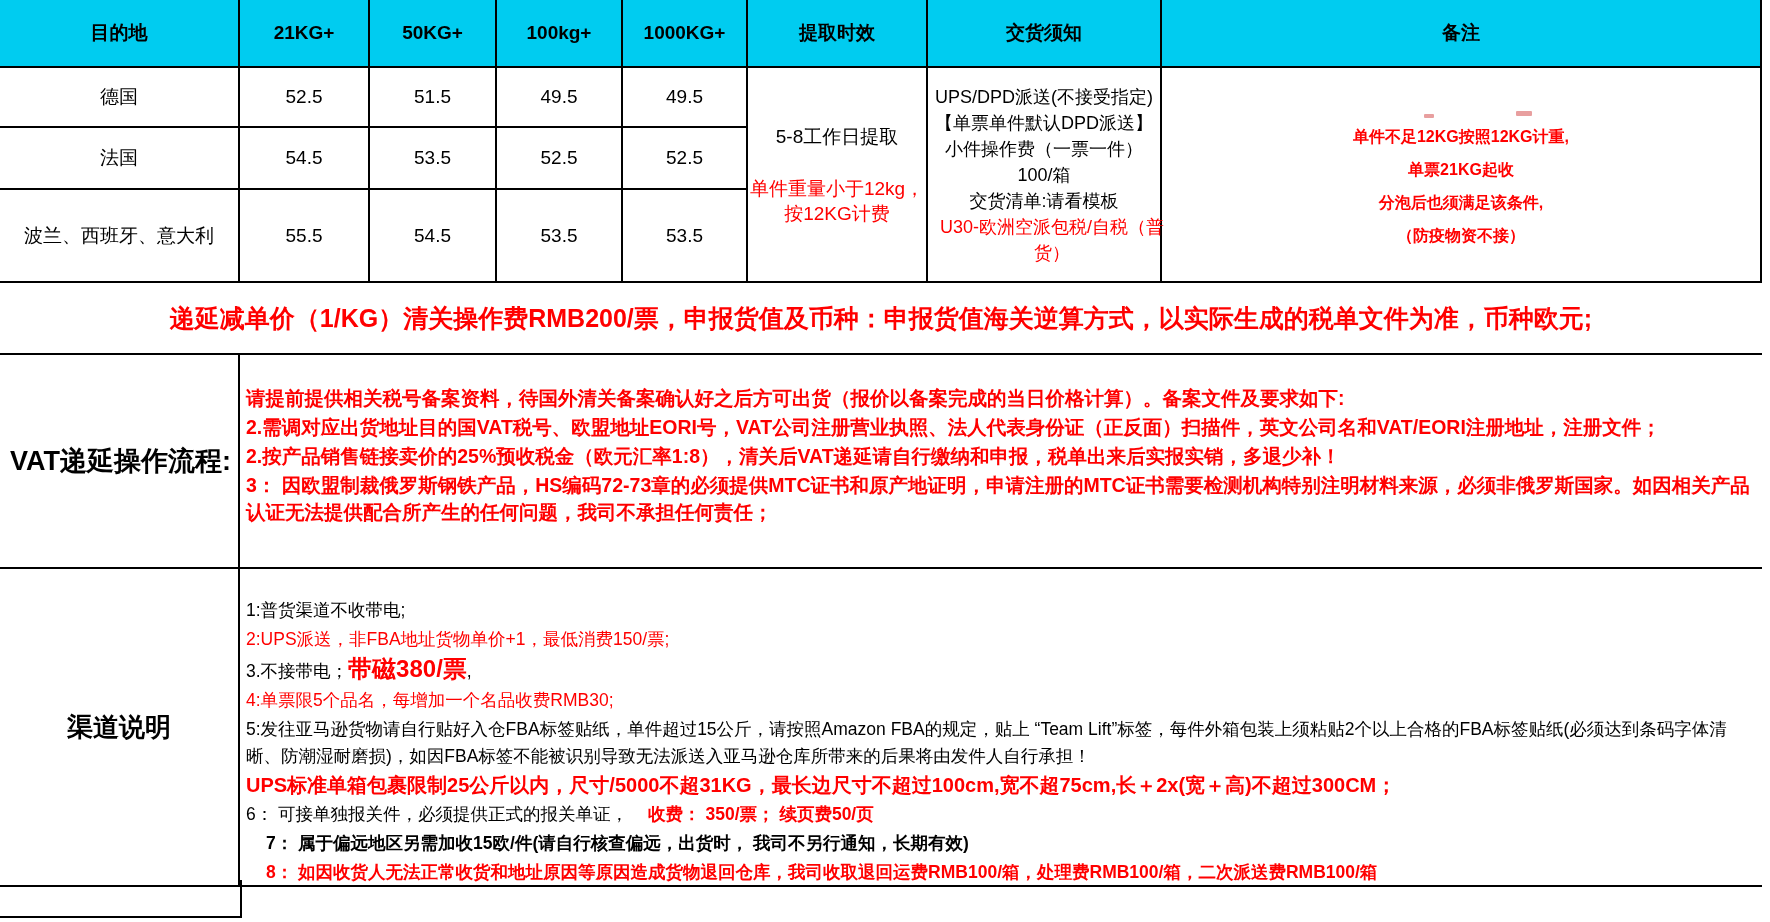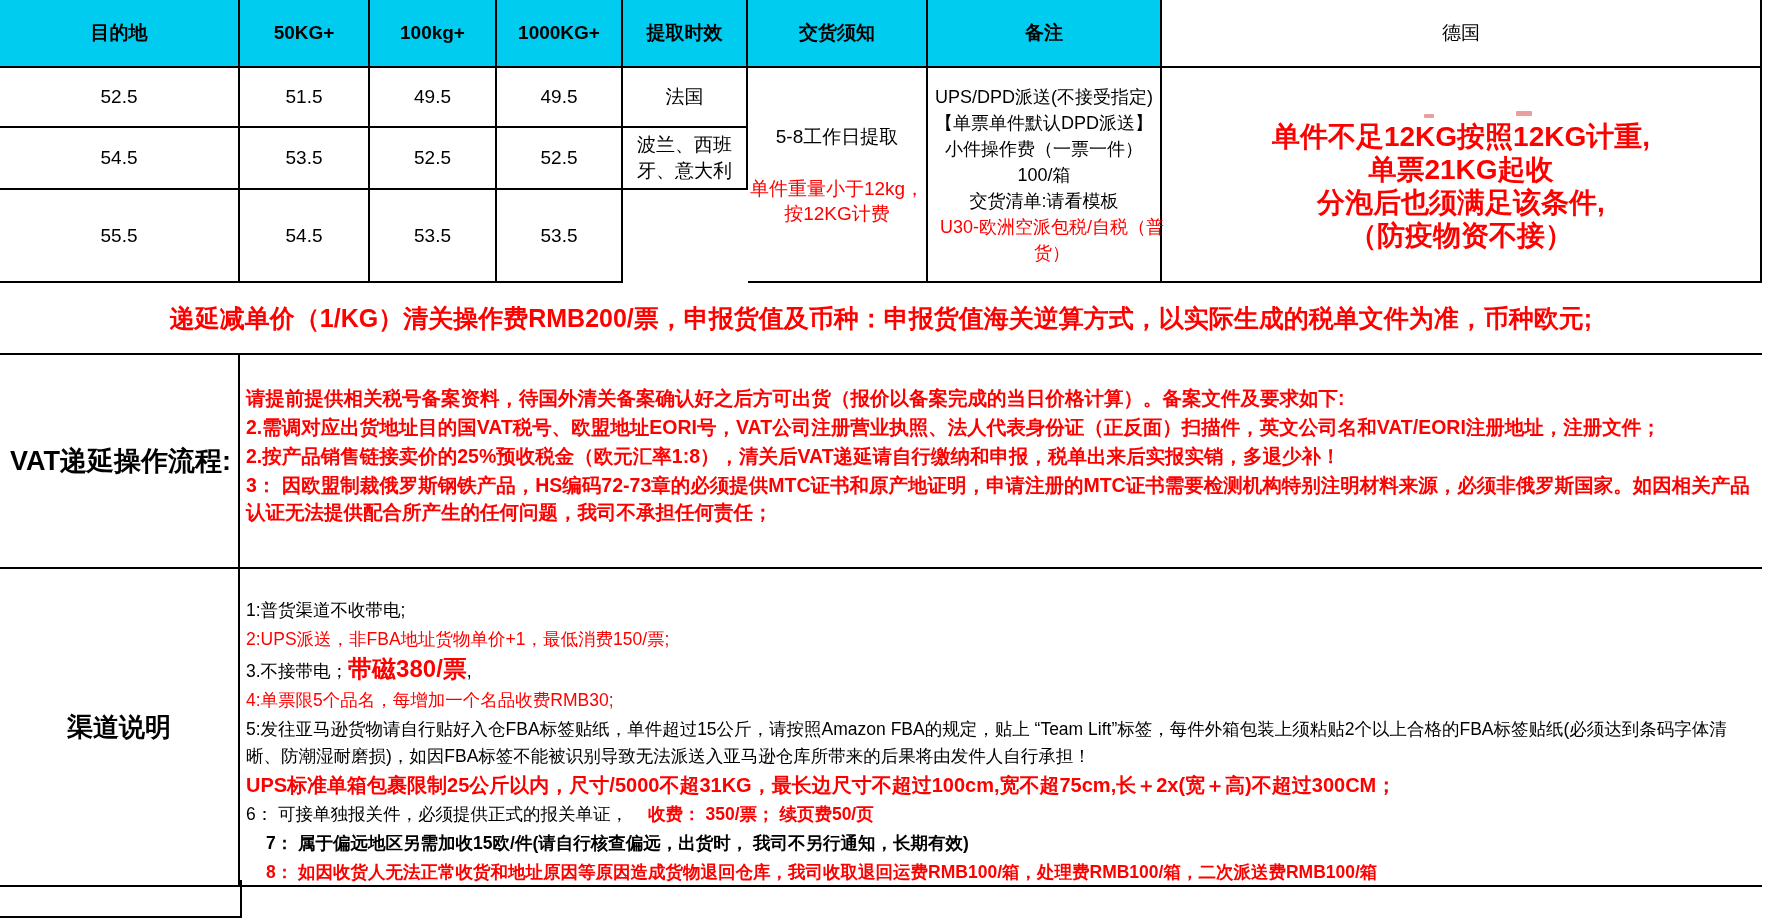--- a/index.html
+++ b/index.html
@@ -13,21 +13,21 @@
   .cell{border-right:2px solid #000;border-bottom:2px solid #000;display:flex;
         align-items:center;justify-content:center;text-align:center;box-sizing:border-box;}
   .hdr{background:var(--header_bg,#00ccf0);font-size:19px;font-weight:600;}
   .body-cell{font-size:19px;background:#fff;}
   .pickup{grid-column:6;grid-row:2 / span 3;flex-direction:column;gap:26px;font-size:19px;}
   .pickup .red-note{color:var(--red,#ff0000);line-height:25px;}
   .delivery{grid-column:7;grid-row:2 / span 3;font-size:18px;line-height:26px;padding:4px 1px;}
   .delivery .dl{width:100%;}
   .delivery .red-line{color:var(--red,#ff0000);margin-left:8px;}
   .remark{grid-column:8;grid-row:2 / span 3;flex-direction:column;color:var(--red,#ff0000);
-          font-weight:700;font-size:28px;line-height:33px;padding-top:22px;}
+          font-weight:700;font-size:16px;line-height:33px;padding-top:22px;}
   
   .notice{width:1762px;height:72px;border-bottom:2px solid #000;box-sizing:border-box;
           display:flex;align-items:center;justify-content:center;color:var(--red,#ff0000);
           font-weight:700;font-size:25px;}
   
   .vat{display:flex;width:1762px;height:214px;border-bottom:2px solid #000;box-sizing:border-box;}
   .vat-label{width:240px;border-right:2px solid #000;box-sizing:border-box;display:flex;
              align-items:center;padding-left:10px;font-size:27px;font-weight:700;}
   .vat-content{flex:1;padding:30px 4px 0 6px;color:var(--red,#ff0000);font-weight:700;
                font-size:19.5px;line-height:27px;overflow:hidden;}
@@ -51,20 +51,21 @@
   .mark1{left:1424px;top:114px;width:10px;height:4px;}
   .mark2{left:1516px;top:111px;width:16px;height:5px;}
 </style>
 </head>
 <body>
 
 <div class="sheet">
 
   <div class="grid">
     <div class="cell hdr">目的地</div>
+    <div class="cell hdr">21KG+</div>
     <div class="cell hdr">50KG+</div>
     <div class="cell hdr">100kg+</div>
     <div class="cell hdr">1000KG+</div>
     <div class="cell hdr">提取时效</div>
     <div class="cell hdr">交货须知</div>
     <div class="cell hdr">备注</div>
 
     <div class="cell body-cell">德国</div>
     <div class="cell body-cell">52.5</div>
     <div class="cell body-cell">51.5</div>

